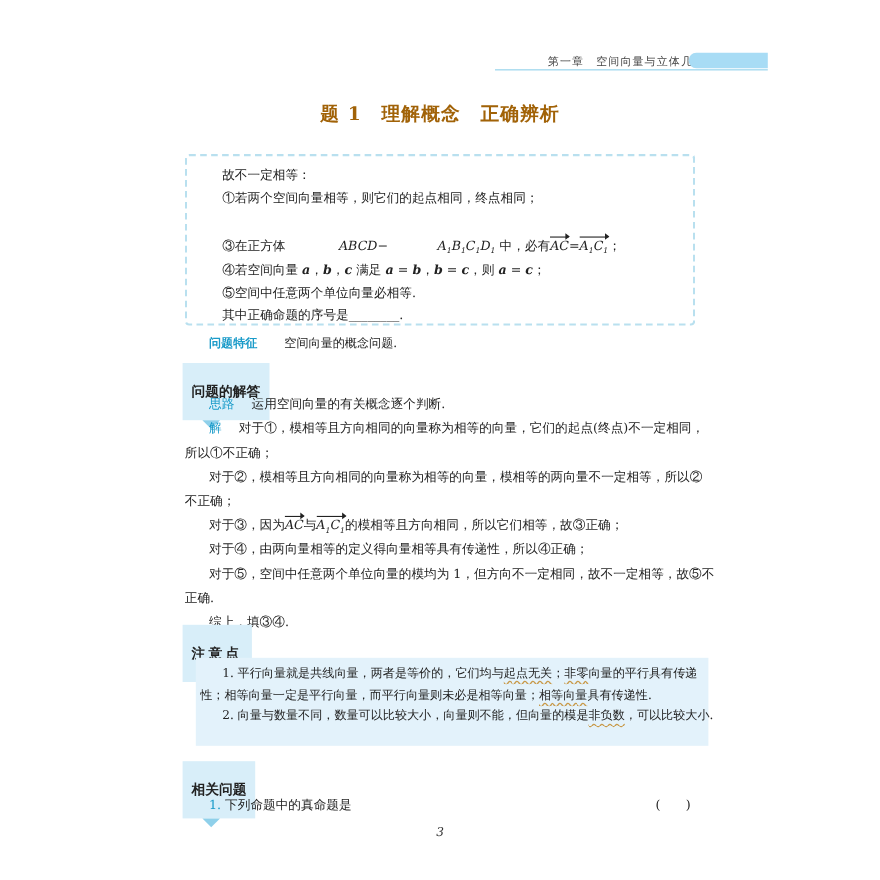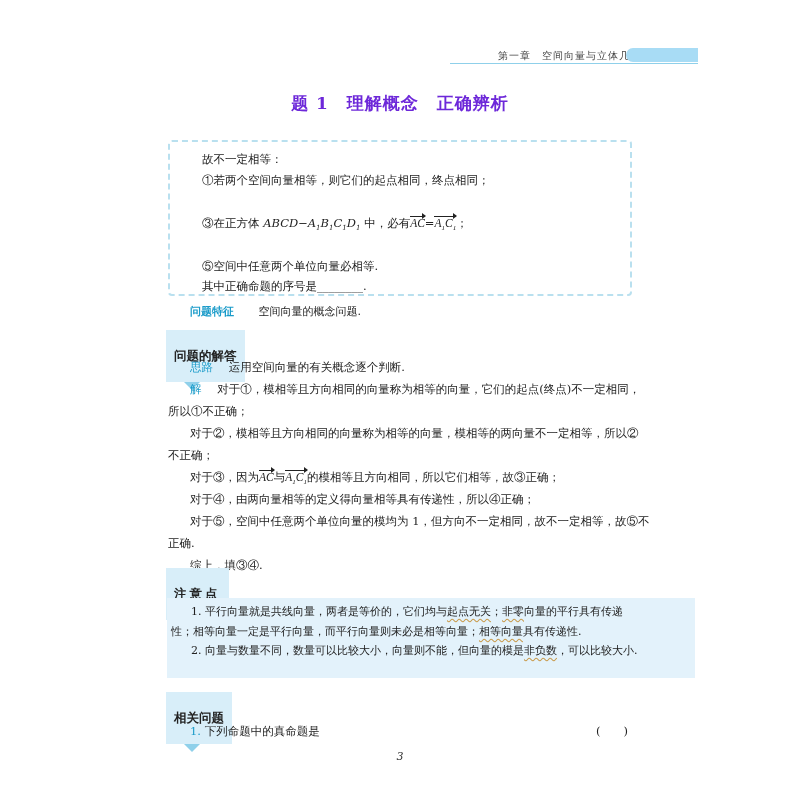--- a/index.html
+++ b/index.html
@@ -7,47 +7,47 @@
          font-family: "DejaVu Serif", "Liberation Serif", serif; color: #222; }
 
   .header { position: absolute; top: 48px; left: 450px; width: 248px; height: 16px; }
   .header-text { position: absolute; left: 48px; top: 1px; font-size: 10px; color: #444;
                  font-family: "DejaVu Sans", sans-serif; letter-spacing: 1px; white-space: nowrap; }
   .header-bar { position: absolute; left: 176px; top: 0px; width: 72px; height: 14px;
                 background: #a8dcf5; border-radius: 7px 0 0 7px; }
   .header-line { position: absolute; top: 63px; left: 450px; width: 248px; height: 1px; background: #8fd0ea; }
 
   .title { position: absolute; top: 92px; left: 0; width: 800px; text-align: center;
-           font-size: 17px; color: #6d28d9; font-weight: bold; letter-spacing: 1px; }
+           font-size: 17px; color: #a16207; font-weight: bold; letter-spacing: 1px; }
 
   .problem-box { position: absolute; top: 140px; left: 168px; width: 460px; height: 152px;
                  border: 2px dashed #b9e0ef; border-radius: 4px; background: #ffffff; }
   .problem-box .line { position: absolute; left: 32px; font-size: 11.5px; color: #222; white-space: nowrap; }
-  .vec { position: relative; display: inline-block; font-style: italic; font-family: Liberation Serif, serif; }
+  .vec { position: relative; display: inline-block; font-style: italic; }
   .vec::before { content: ""; position: absolute; left: 0; right: 0; top: -1px; height: 1px; background: #222; }
   .vec::after { content: ""; position: absolute; right: -1px; top: -4px; border-left: 4px solid #222;
                 border-top: 3px solid transparent; border-bottom: 3px solid transparent; }
-  .it { font-style: italic; }
+  .it { font-style: italic; margin-left: 45px; }
   .bold-it { font-style: italic; font-weight: bold; }
   sub { font-size: 7px; }
 
   .feature { position: absolute; top: 304px; left: 190px; font-size: 11px; white-space: nowrap; }
   .feature .lbl { color: #1a9bc9; font-family: Liberation Serif, serif; font-weight: bold; margin-right: 21px; }
 
   .section-tag { position: absolute; left: 166px; height: 20px; background: #d8eef9;
                  font-family: "DejaVu Sans", sans-serif; font-weight: bold; font-size: 12.5px;
                  color: #222; padding: 16px 8px; line-height: 20px; }
   .section-tag .tri { position: absolute; left: 18px; bottom: -8px; width: 0; height: 0;
                       border-left: 8px solid transparent; border-right: 8px solid transparent;
                       border-top: 8px solid #8fd0ea; }
 
   .body-line { position: absolute; font-size: 11.5px; color: #222; white-space: nowrap; }
   .body-line .lbl { color: #1a9bc9; font-family: "DejaVu Sans", sans-serif; font-weight: normal; margin-right: 12px; }
 
-  .note-box { position: absolute; top: 598px; left: 167px; width: 528px; height: 80px; background: #e3f2fb; }
+  .note-box { position: absolute; top: 598px; left: 178px; width: 466px; height: 80px; background: #e3f2fb; }
   .note-line { position: absolute; font-size: 11px; color: #222; white-space: nowrap; }
   .wavy { text-decoration: underline wavy #c89a4a; text-underline-offset: 3px; }
 
   .page-num { position: absolute; top: 750px; left: 0; width: 800px; text-align: center;
               font-size: 11px; font-style: italic; color: #333; }
 </style>
 </head>
 <body>
 
 <div>
@@ -58,20 +58,23 @@
   <div class="header-line"></div>
 </div>
 
 <div class="title">题 1　理解概念　正确辨析</div>
 
 <div class="problem-box">
   <div class="line" style="top:10px">故不一定相等：</div>
   <div class="line" style="top:31px">①若两个空间向量相等，则它们的起点相同，终点相同；</div>
   <div class="line" style="top:74px">
     <span>③在正方体 </span><span class="it">ABCD</span>−<span class="it">A<sub>1</sub>B<sub>1</sub>C<sub>1</sub>D<sub>1</sub></span><span> 中，必有</span><span class="vec">AC</span>=<span class="vec">A<sub>1</sub>C<sub>1</sub></span>；
+  </div>
+  <div class="line" style="top:96px">
+    <span>④若空间向量 </span><span class="bold-it">a</span>，<span class="bold-it">b</span>，<span class="bold-it">c</span><span> 满足 </span><span class="bold-it">a</span> = <span class="bold-it">b</span>，<span class="bold-it">b</span> = <span class="bold-it">c</span><span>，则 </span><span class="bold-it">a</span> = <span class="bold-it">c</span>；
   </div>
   <div class="line" style="top:117px">⑤空间中任意两个单位向量必相等.</div>
   <div class="line" style="top:137px">其中正确命题的序号是________.</div>
 </div>
 
 <div class="feature">
   <span class="lbl">问题特征</span>
   <span>空间向量的概念问题.</span>
 </div>
 

